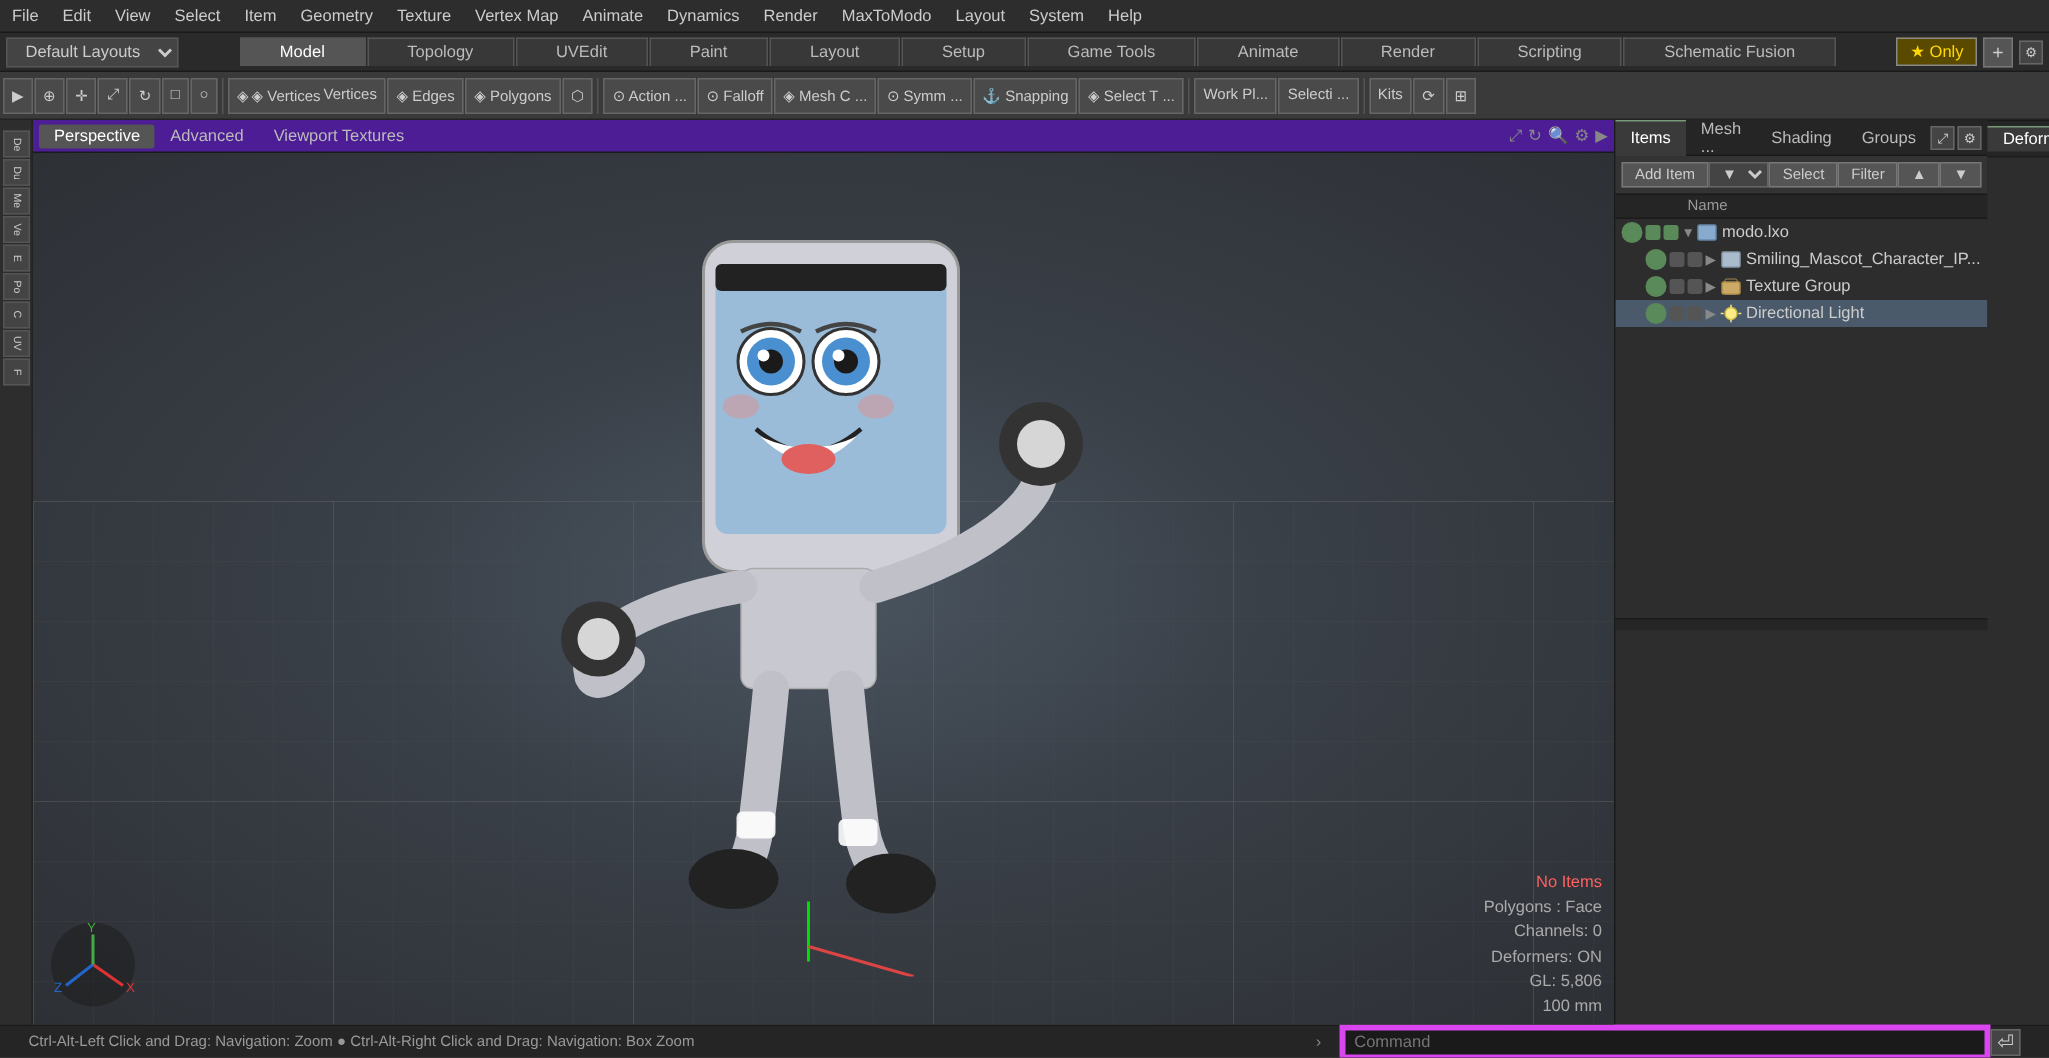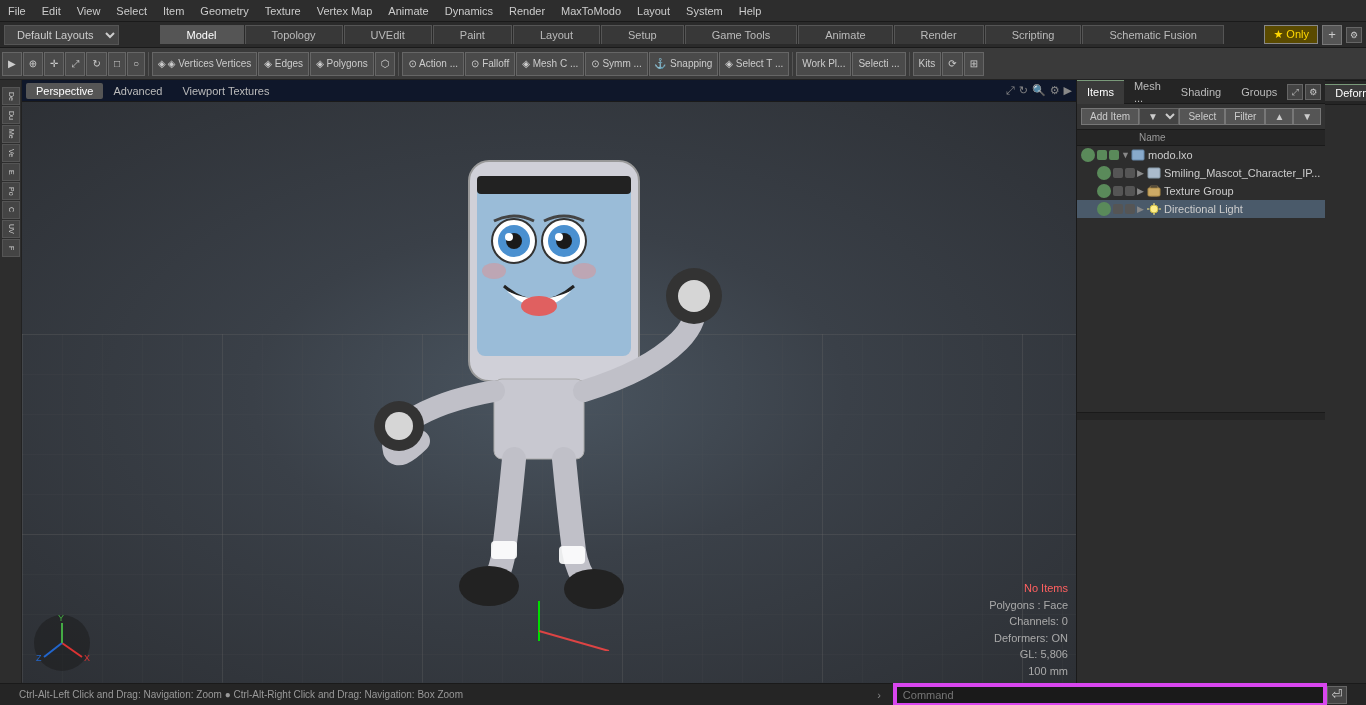--- a/index.html
+++ b/index.html
@@ -26,21 +26,21 @@
 
     
     #main { display: flex; height: calc(705px - 22px - 26px - 32px - 22px); }
 
     
     #left-tools { width: 22px; background: #2d2d2d; border-right: 1px solid #222; display: flex; flex-direction: column; align-items: center; padding: 2px 0; gap: 1px; }
     .left-tool { width: 18px; height: 18px; background: #444; border: 1px solid #555; color: #ccc; font-size: 8px; text-align: center; line-height: 16px; cursor: pointer; }
 
     
     #viewport { flex: 1; background: #3d3d3d; position: relative; overflow: hidden; }
-    #viewport-tabs { background: #0f172a; height: 22px; display: flex; align-items: center; border-bottom: 1px solid #1a1a1a; padding: 0 4px; }
+    #viewport-tabs { background: #4c1d95; height: 22px; display: flex; align-items: center; border-bottom: 1px solid #1a1a1a; padding: 0 4px; }
     .viewport-tab { padding: 2px 10px; color: #bbb; font-size: 11px; cursor: pointer; }
     .viewport-tab.active { background: #555; color: #fff; border-radius: 2px; }
     .viewport-icons { margin-left: auto; display: flex; align-items: center; gap: 4px; }
 
     #viewport-canvas { width: 100%; height: calc(100% - 22px); position: relative; }
     .viewport-bg { width: 100%; height: 100%; background: radial-gradient(ellipse at center, #4a5560 0%, #3a4048 40%, #2d3035 100%); position: relative; }
 
     
     #viewport-stats { position: absolute; bottom: 0; right: 0; padding: 4px 8px; text-align: right; font-size: 11px; color: #aaa; line-height: 1.5; }
     .stat-line { color: #aaa; }
@@ -57,21 +57,21 @@
     .panel-tab-icons { margin-left: auto; display: flex; gap: 2px; align-items: center; margin-right: 4px; }
     .panel-icon-btn { width: 16px; height: 16px; background: #444; border: 1px solid #666; color: #ccc; font-size: 9px; text-align: center; line-height: 14px; cursor: pointer; }
     
     
     #items-toolbar { background: #333; height: 26px; display: flex; align-items: center; gap: 0; padding: 0 4px; border-bottom: 1px solid #1a1a1a; }
     .items-btn { background: #555; border: 1px solid #777; color: #ccc; padding: 2px 8px; font-size: 10px; cursor: pointer; }
     .items-dropdown { background: #444; border: 1px solid #666; color: #ccc; padding: 1px 4px; font-size: 10px; }
     
     
     #items-list { flex: 1; background: #2d2d2d; overflow-y: auto; }
-    .items-header { background: #252525; padding: 2px 20px; display: flex; align-items: center; color: #bbb; font-size: 11px; border-bottom: 1px solid #1a1a1a; }
+    .items-header { background: #252525; padding: 2px 6px; display: flex; align-items: center; color: #bbb; font-size: 11px; border-bottom: 1px solid #1a1a1a; }
     
     .item-row { display: flex; align-items: center; padding: 1px 4px; height: 18px; cursor: pointer; }
     .item-row.selected { background: #4a5a6a; }
     .item-vis { width: 14px; height: 14px; border-radius: 50%; background: #888; margin-right: 2px; flex-shrink: 0; cursor: pointer; }
     .item-vis.visible { background: #5a8a5a; }
     .item-expand { width: 10px; color: #888; font-size: 9px; cursor: pointer; }
     .item-label { font-size: 11px; color: #ccc; white-space: nowrap; overflow: hidden; }
     
     
     #right-panel-bottom { flex: 1; display: flex; flex-direction: column; border-top: 1px solid #1a1a1a; }

